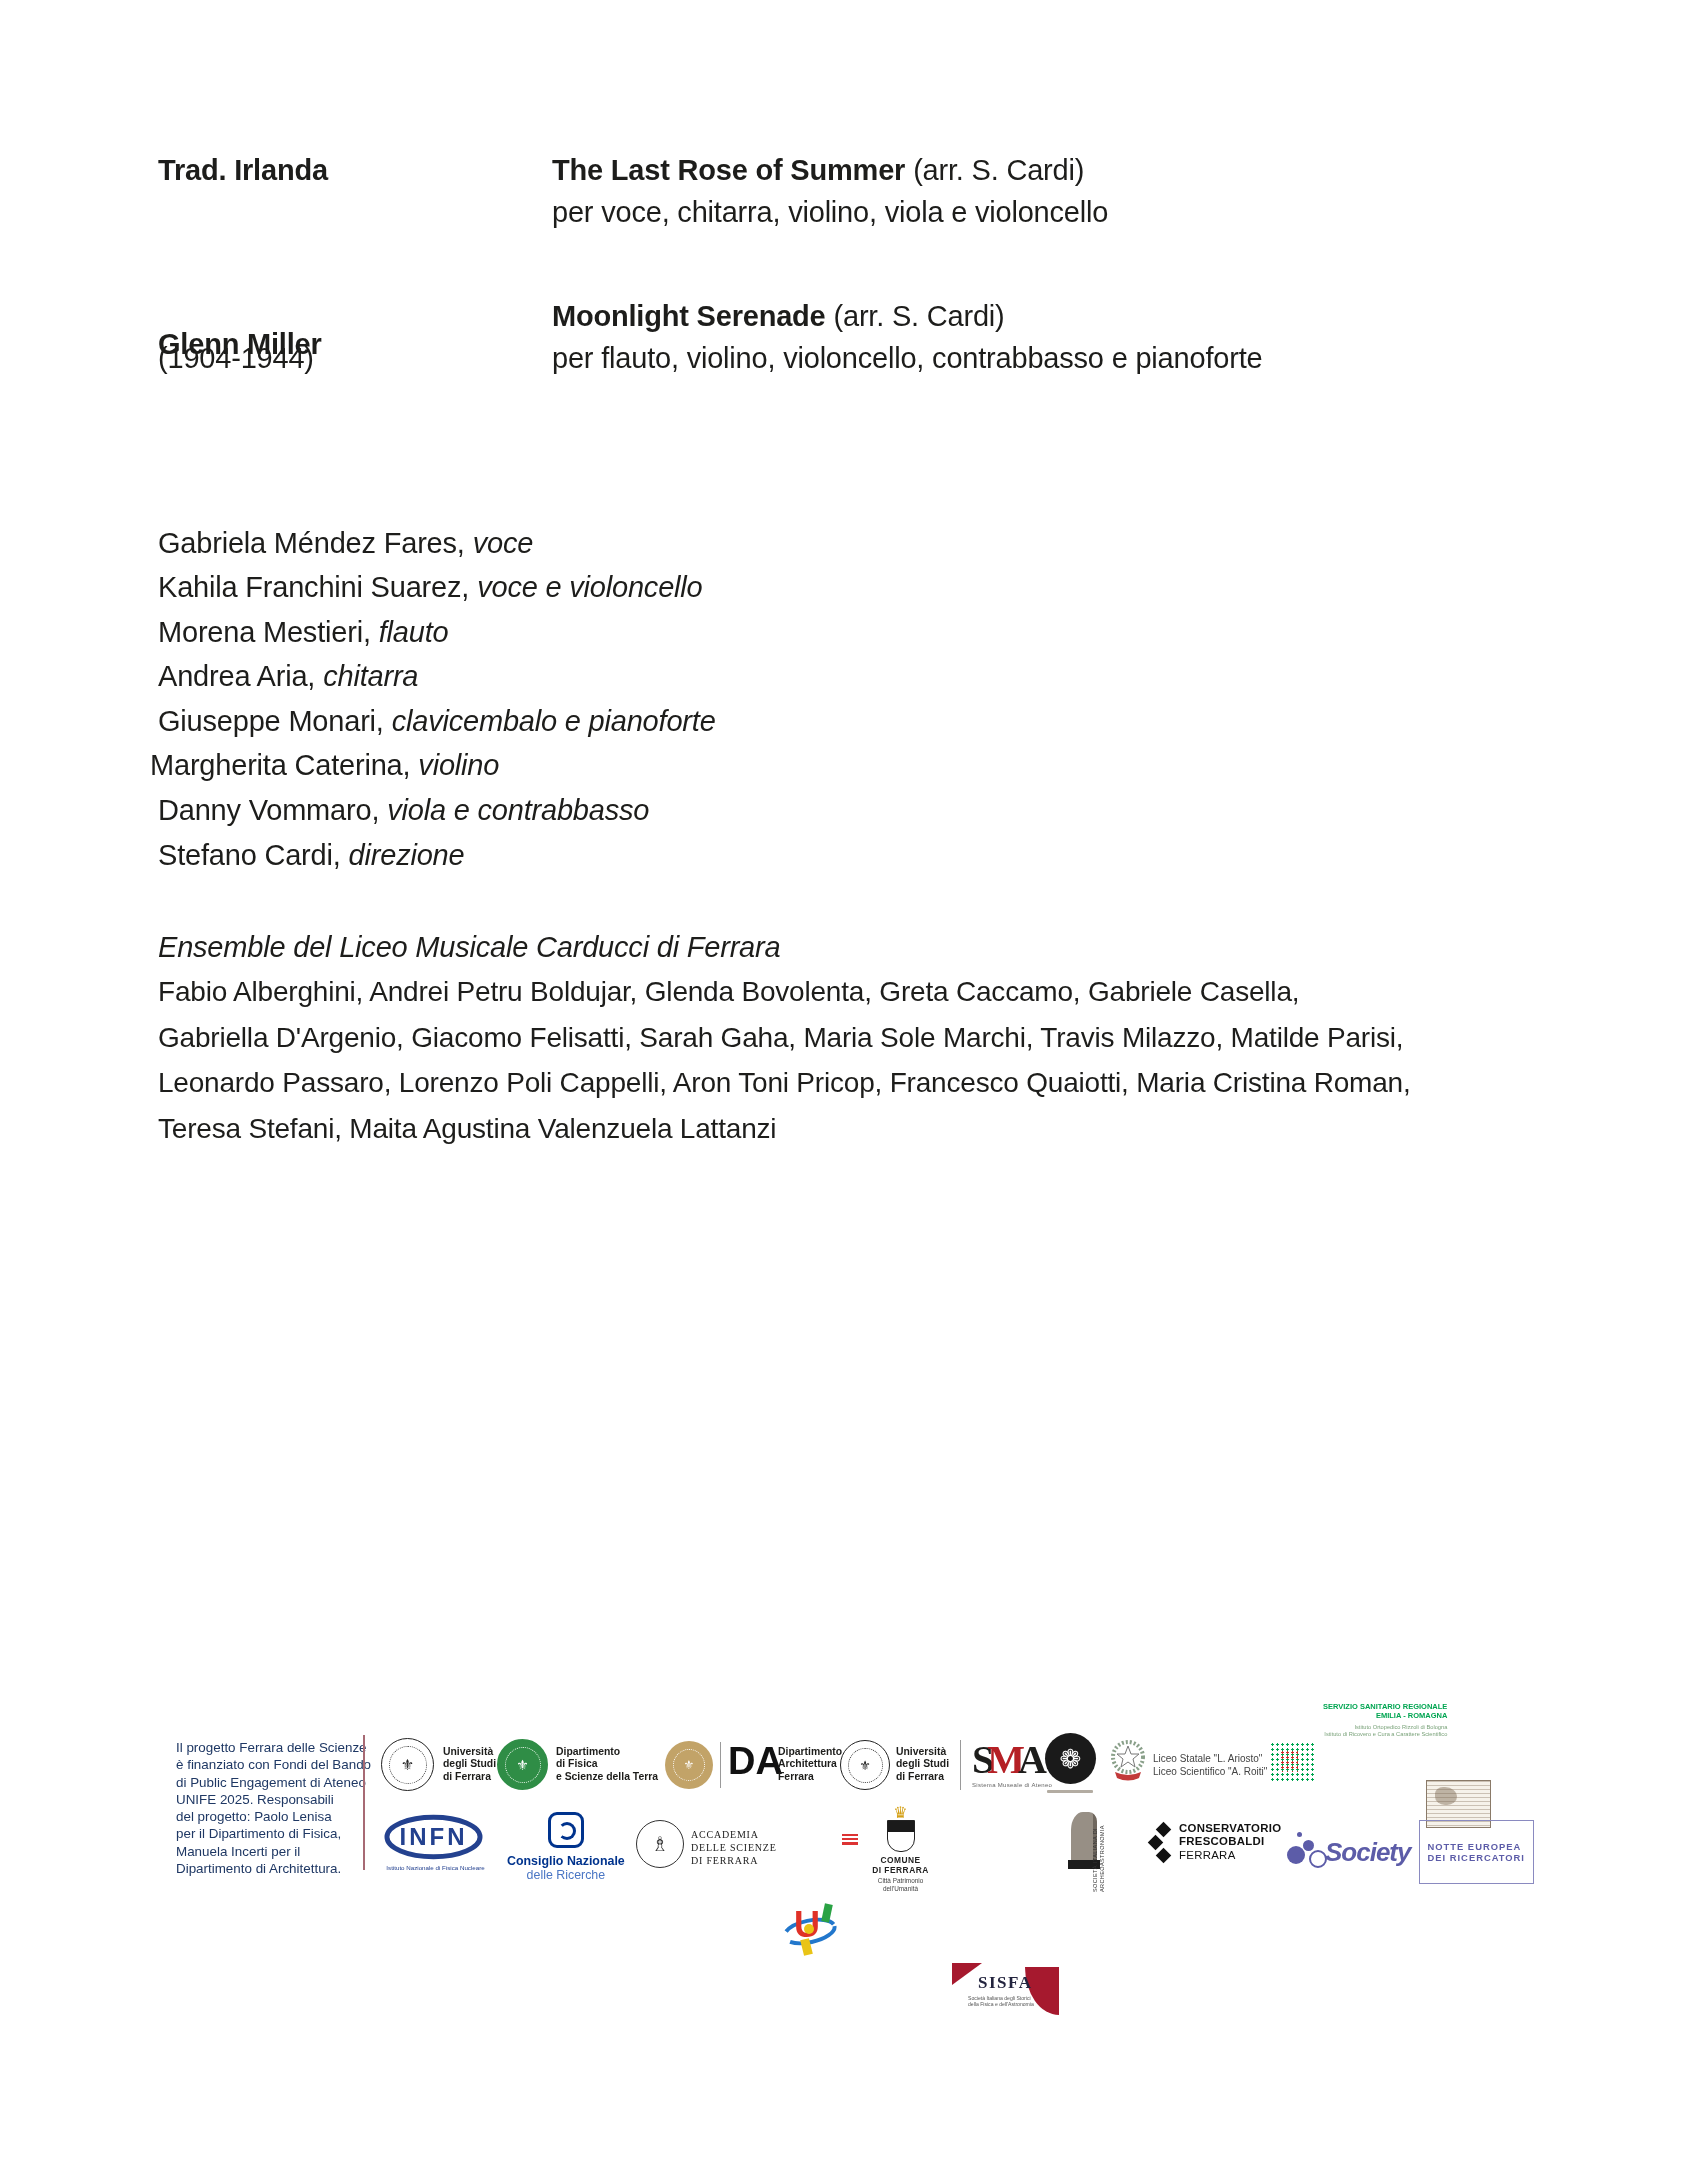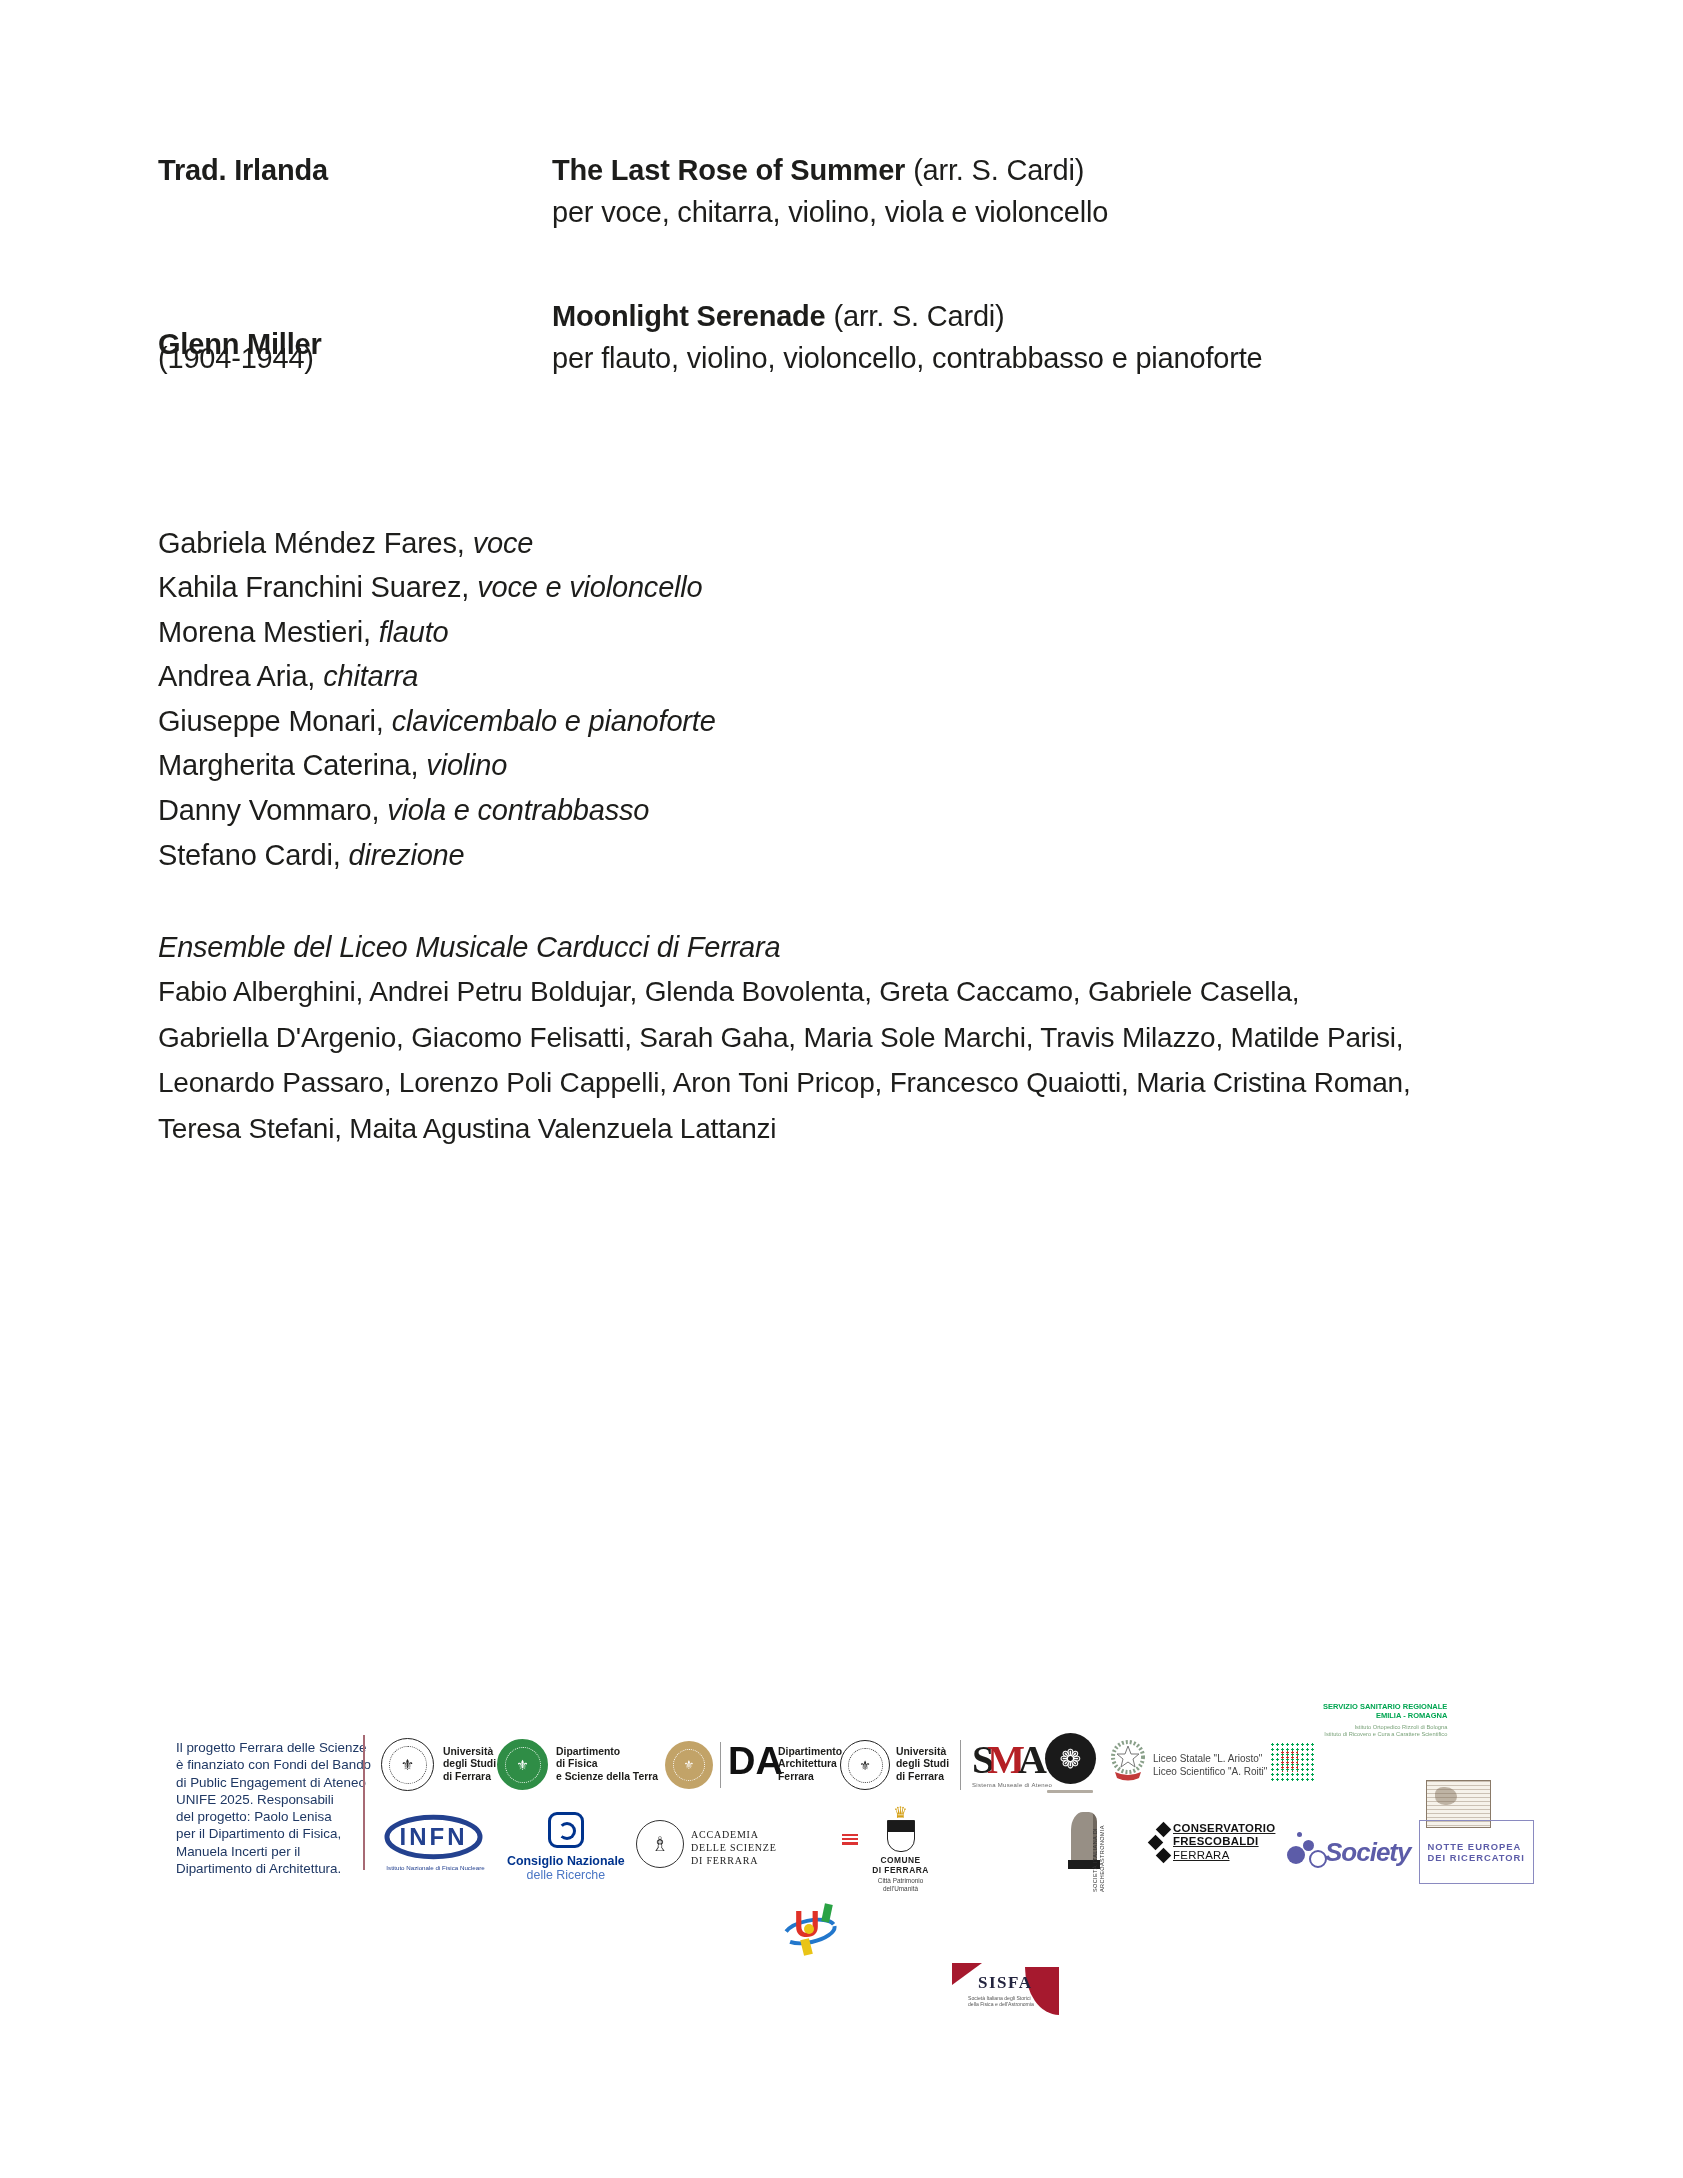--- a/index.html
+++ b/index.html
@@ -130,21 +130,21 @@
   </div>
   <div class="abs body-line" style="left:158px; top:616px;">
     <span>Morena Mestieri,</span><span class="role">flauto</span>
   </div>
   <div class="abs body-line" style="left:158px; top:660px;">
     <span>Andrea Aria,</span><span class="role">chitarra</span>
   </div>
   <div class="abs body-line" style="left:158px; top:705px;">
     <span>Giuseppe Monari,</span><span class="role">clavicembalo e pianoforte</span>
   </div>
-  <div class="abs body-line" style="left:158px; top:749px;">
+  <div class="abs body-line" style="left:150px; top:749px;">
     <span>Margherita Caterina,</span><span class="role">violino</span>
   </div>
   <div class="abs body-line" style="left:158px; top:794px;">
     <span>Danny Vommaro,</span><span class="role">viola e contrabbasso</span>
   </div>
   <div class="abs body-line" style="left:158px; top:839px;">
     <span>Stefano Cardi,</span><span class="role">direzione</span>
   </div>
 
   <div class="abs body-line i" style="left:158px; top:931px;">Ensemble del Liceo Musicale Carducci di Ferrara</div>
@@ -297,21 +297,21 @@
   <div class="abs" style="left:1071px; top:1812px;">
     <div class="statue"></div>
   </div>
   <div class="abs" style="left:1105px; top:1879px;">
     <div class="vtext">
       <div>SOCIETÀ ITALIANA DI</div>
       <div>ARCHEOASTRONOMIA</div>
     </div>
   </div>
 
-  <div class="abs" style="left:1150px; top:1822px; display:flex; align-items:center; gap:4px;text-decoration:underline;">
+  <div class="abs" style="left:1150px; top:1822px; display:flex; align-items:center; gap:10px;">
     <div>
       <div class="diamond" style="margin-left:8px;"></div>
       <div class="diamond" style="margin-top:2px;"></div>
       <div class="diamond" style="margin-left:8px; margin-top:2px;"></div>
     </div>
     <div>
       <div class="fres-l">CONSERVATORIO</div>
       <div class="fres-l">FRESCOBALDI</div>
       <div class="fres-l reg">FERRARA</div>
     </div>

